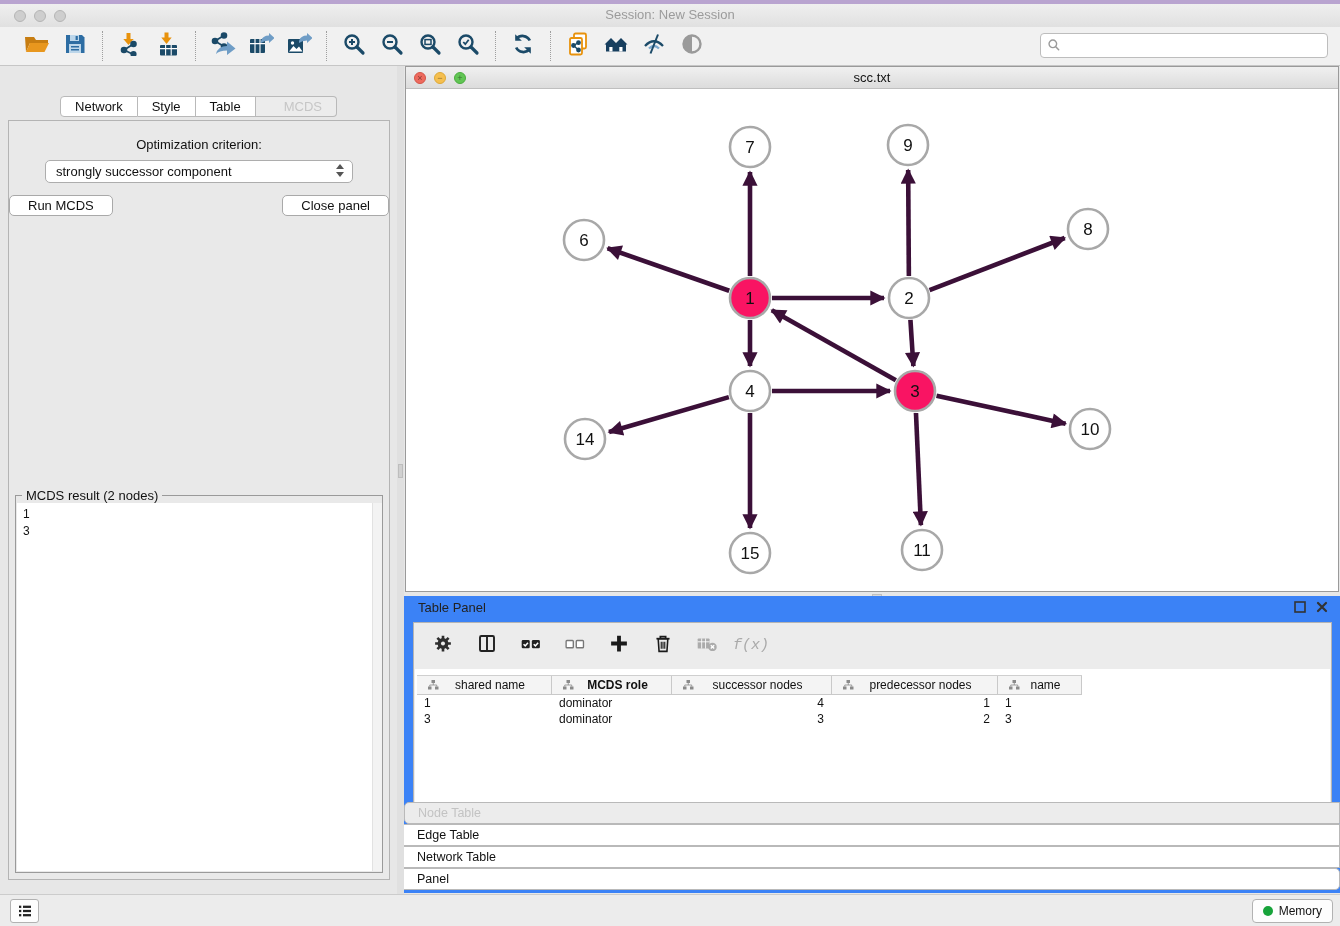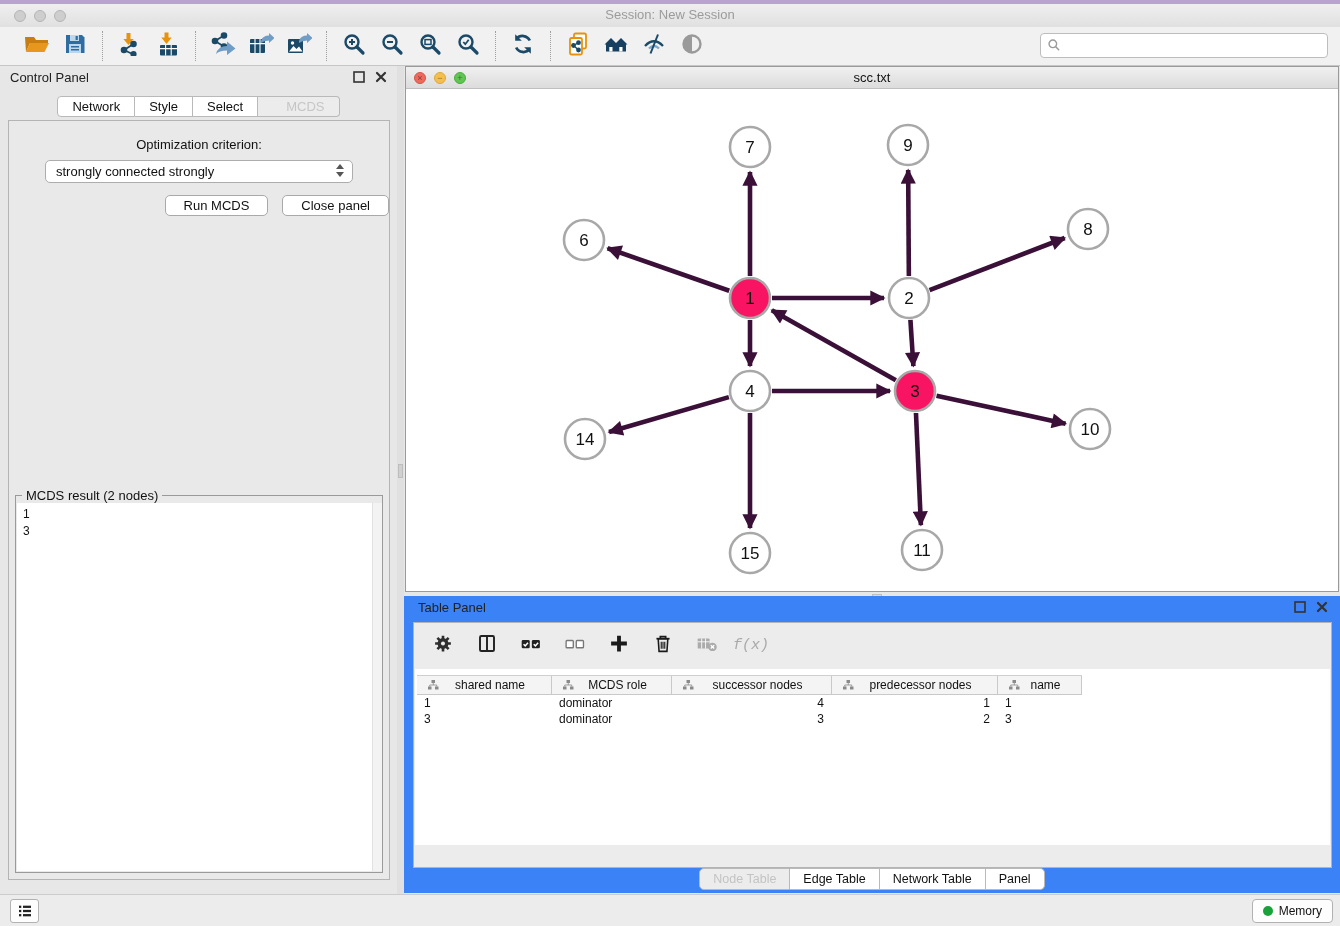--- a/index.html
+++ b/index.html
@@ -48,21 +48,21 @@
   .cp-content { position:absolute; left:8px; right:7px; top:54px; bottom:14px;
     border:1px solid #b4b4b4; background:#e9e9e9; }
   .opt-label { margin-top:16px; text-align:center; font-size:13px; color:#111; }
   .combo { position:relative; margin:8px auto 0; width:308px; height:23px; background:#fff;
     border:1px solid #adadad; border-radius:5px; font-size:13px; line-height:21px;
     padding-left:10px; color:#111; cursor:pointer; }
   .combo .stepper { position:absolute; right:7px; top:3px; width:9px; height:16px; }
   .stepper i { display:block; width:0; height:0; border-left:4.5px solid transparent; border-right:4.5px solid transparent; }
   .stepper .up { border-bottom:5.5px solid #555; margin-bottom:3px; }
   .stepper .dn { border-top:5.5px solid #555; }
-  .btn-row { margin-top:12px; display:flex; justify-content:flex-end; gap:14px; }
+  .btn-row { margin-top:12px; display:flex; justify-content:space-between; gap:14px; }
   .aqua-btn { height:21px; padding:0 18px; background:#fff; border:1px solid #a9a9a9; border-radius:5px;
     font-size:13px; color:#111; cursor:pointer; font-family:"Liberation Sans",sans-serif; }
   .groupbox { position:absolute; left:6px; right:6px; top:374px; bottom:6px; border:1px solid #9a9a9a; }
   .groupbox .gb-title { position:absolute; top:-8px; left:6px; background:#e9e9e9; padding:0 4px;
     font-size:13px; color:#111; }
   .gb-text { position:absolute; left:1px; right:1px; top:7px; bottom:1px; background:#fff;
     font-size:12px; color:#111; padding:3px 0 0 6px; line-height:17px; overflow:hidden; }
   .gb-scroll { position:absolute; right:0; top:7px; bottom:1px; width:10px; background:#f3f3f3; border-left:1px solid #e2e2e2; }
 
   
@@ -89,21 +89,21 @@
   .tp-btn svg { width:22px; height:21px; }
   .tp-btn.disabled { cursor:default; }
   .fx { font-family:Liberation Mono, monospace; font-style:italic; font-size:15px; color:#aaa; }
   .tp-table { position:absolute; left:1px; right:1px; top:46px; bottom:22px; background:#fff; overflow:hidden; }
   .thead { display:flex; border-top:1px solid #cfcfcf; border-bottom:1px solid #c9c9c9; background:#f4f4f4; height:20px; margin:6px 0 0 2px; width:665px; }
   .th { position:relative; display:flex; align-items:center; border-right:1px solid #c9c9c9; font-size:12px; color:#111; }
   .th svg { width:12px; height:12px; margin-left:5px; }
   .th .lbl { flex:1; text-align:center; padding-right:10px; }
   .trow { display:flex; height:16px; margin-left:2px; width:665px; font-size:12px; color:#111; }
   .td { padding:0 8px 0 7px; line-height:16px; white-space:nowrap; overflow:hidden; }
-  .tp-tabs { position:absolute; left:0; right:0; bottom:3px; display:flex; justify-content:center; }
+  .tp-tabs { position:absolute; left:0; right:0; bottom:3px; display:flex; justify-content:center;flex-direction:column; }
   .tp-tab { height:22px; padding:0 13px; background:#fff; border:1px solid #b9b9b9; border-left:none;
     font-size:12.5px; line-height:20px; color:#111; cursor:pointer; }
   .tp-tab:first-child { border-left:1px solid #b9b9b9; border-radius:5px 0 0 5px; }
   .tp-tab:last-child { border-radius:0 5px 5px 0; }
   .tp-tab.selected { background:#ececec; color:#c3c3c3; }
 
   
   .statusbar { position:absolute; left:0; right:0; bottom:0; height:32px; background:#ececec; border-top:1px solid #cccccc; }
   .list-btn { position:absolute; left:10px; top:4px; width:29px; height:24px; background:#fdfdfd;
     border:1px solid #b2b2b2; border-radius:3px; display:flex; align-items:center; justify-content:center; cursor:pointer; }
@@ -286,41 +286,30 @@
               <circle cx="12" cy="12" r="8.5" fill="none" stroke="#9a9a9a" stroke-width="2.4"></circle>
               <path d="M12 3.5a8.5 8.5 0 0 0 0 17z" fill="#9a9a9a"></path>
             </svg></span>
         </div>
       </div>
     </div>
 
   <div class="main">
 
     <div class="control-panel">
-      <div class="panel-head">
-        <span>Control Panel</span>
-        <span class="panel-icons">
-          <svg class="mini-icon" viewBox="0 0 12 12">
-              <rect x="1" y="1" width="10" height="10" fill="none" stroke="#333" stroke-width="1.6"></rect>
-            </svg>
-          <svg class="mini-icon" viewBox="0 0 12 12">
-              <path d="M2 2l8 8M10 2l-8 8" stroke="#333" stroke-width="2.2" stroke-linecap="round"></path>
-            </svg>
-        </span>
-      </div>
       <div class="cp-tabs" id="cp-tabs">
           <div class="cp-tab">Network</div>
           <div class="cp-tab">Style</div>
-          <div class="cp-tab">Select</div>
+          <div class="cp-tab">Table</div>
           <div class="cp-tab selected">MCDS</div>
         </div>
       <div class="cp-content">
         <div class="opt-label">Optimization criterion:</div>
         <div class="combo">
-          <span>strongly connected strongly</span>
+          <span>strongly successor component</span>
           <span class="stepper">
               <i class="up"></i>
               <i class="dn"></i>
             </span>
         </div>
         <div class="btn-row">
           <button class="aqua-btn">Run MCDS</button>
           <button class="aqua-btn">Close panel</button>
         </div>
         <div class="groupbox">
@@ -497,21 +486,21 @@
                   <span style="display: inline-flex; margin-left: 5px;">
                     <svg viewBox="0 0 24 24" style="width: 12px; height: 12px;">
                       <rect x="9" y="2" width="7" height="6" fill="#8a8a8a"></rect>
                       <rect x="2" y="15" width="7" height="6" fill="#8a8a8a"></rect>
                       <rect x="16" y="15" width="7" height="6" fill="#8a8a8a"></rect>
                       <path d="M12.5 8v4M5.5 15v-3h14v3" stroke="#8a8a8a" stroke-width="1.6" fill="none"></path>
                     </svg>
                   </span>
                   <span class="lbl">shared name</span>
                 </div>
-                <div class="th" style="width: 120px;">
+                <div class="th" style="width: 120px; font-weight: bold;">
                   <span style="display: inline-flex; margin-left: 5px;">
                     <svg viewBox="0 0 24 24" style="width: 12px; height: 12px;">
                       <rect x="9" y="2" width="7" height="6" fill="#8a8a8a"></rect>
                       <rect x="2" y="15" width="7" height="6" fill="#8a8a8a"></rect>
                       <rect x="16" y="15" width="7" height="6" fill="#8a8a8a"></rect>
                       <path d="M12.5 8v4M5.5 15v-3h14v3" stroke="#8a8a8a" stroke-width="1.6" fill="none"></path>
                     </svg>
                   </span>
                   <span class="lbl">MCDS role</span>
                 </div>

